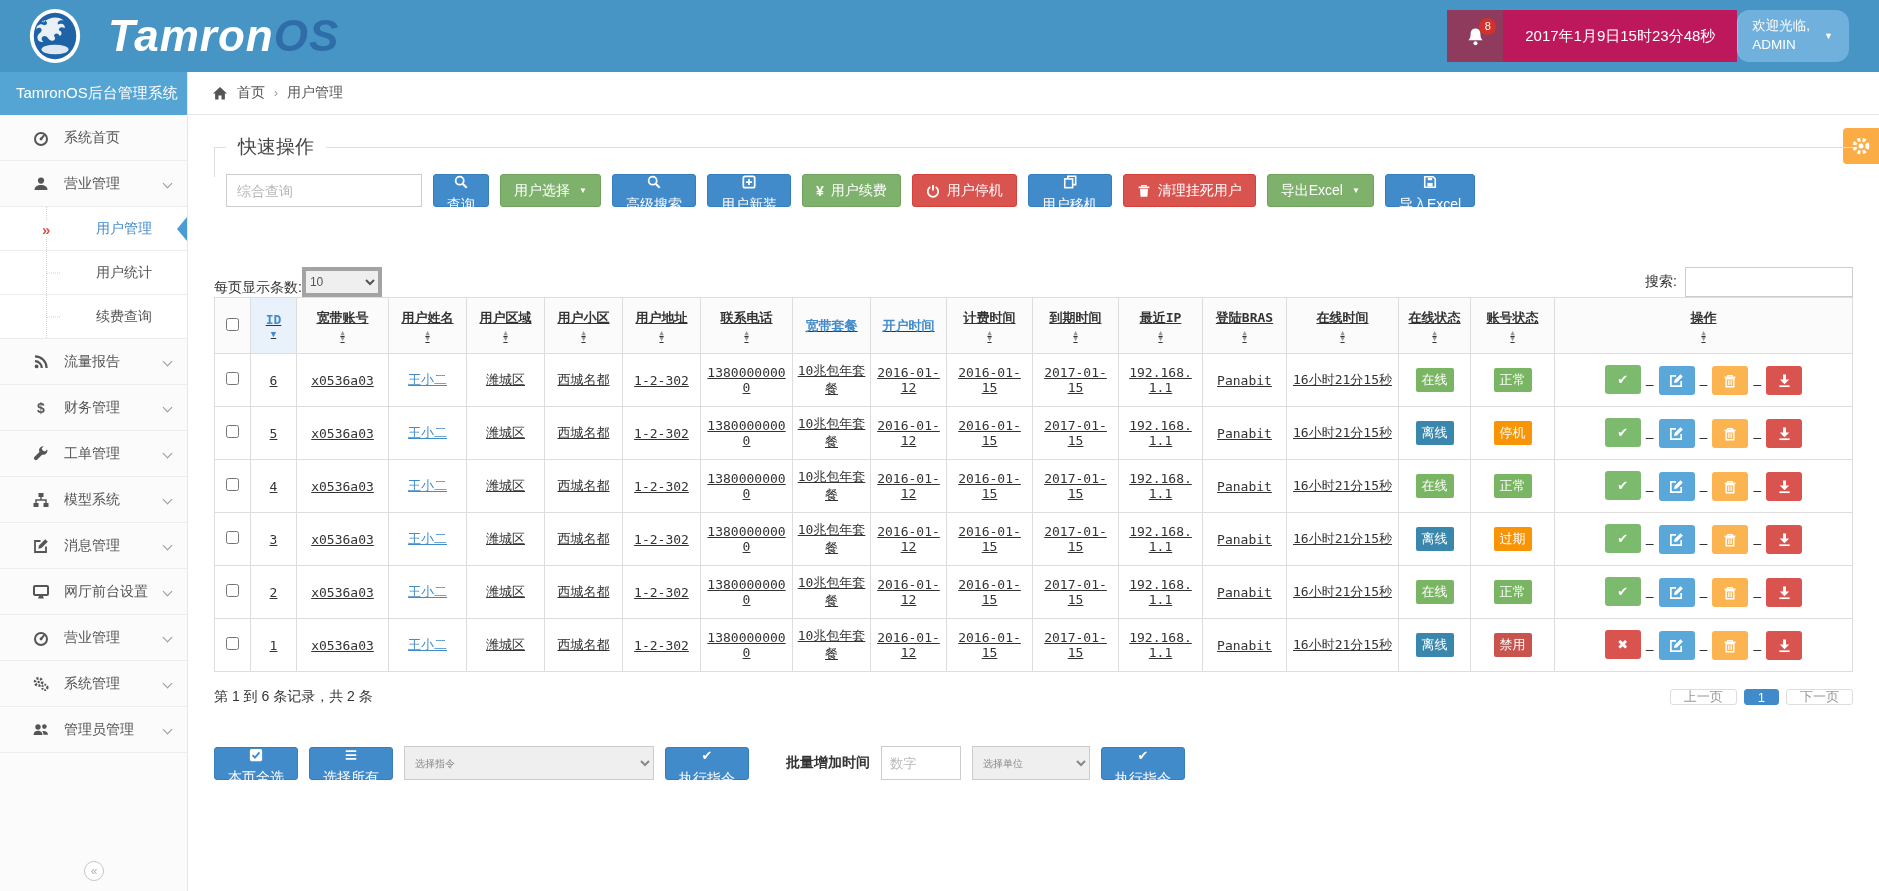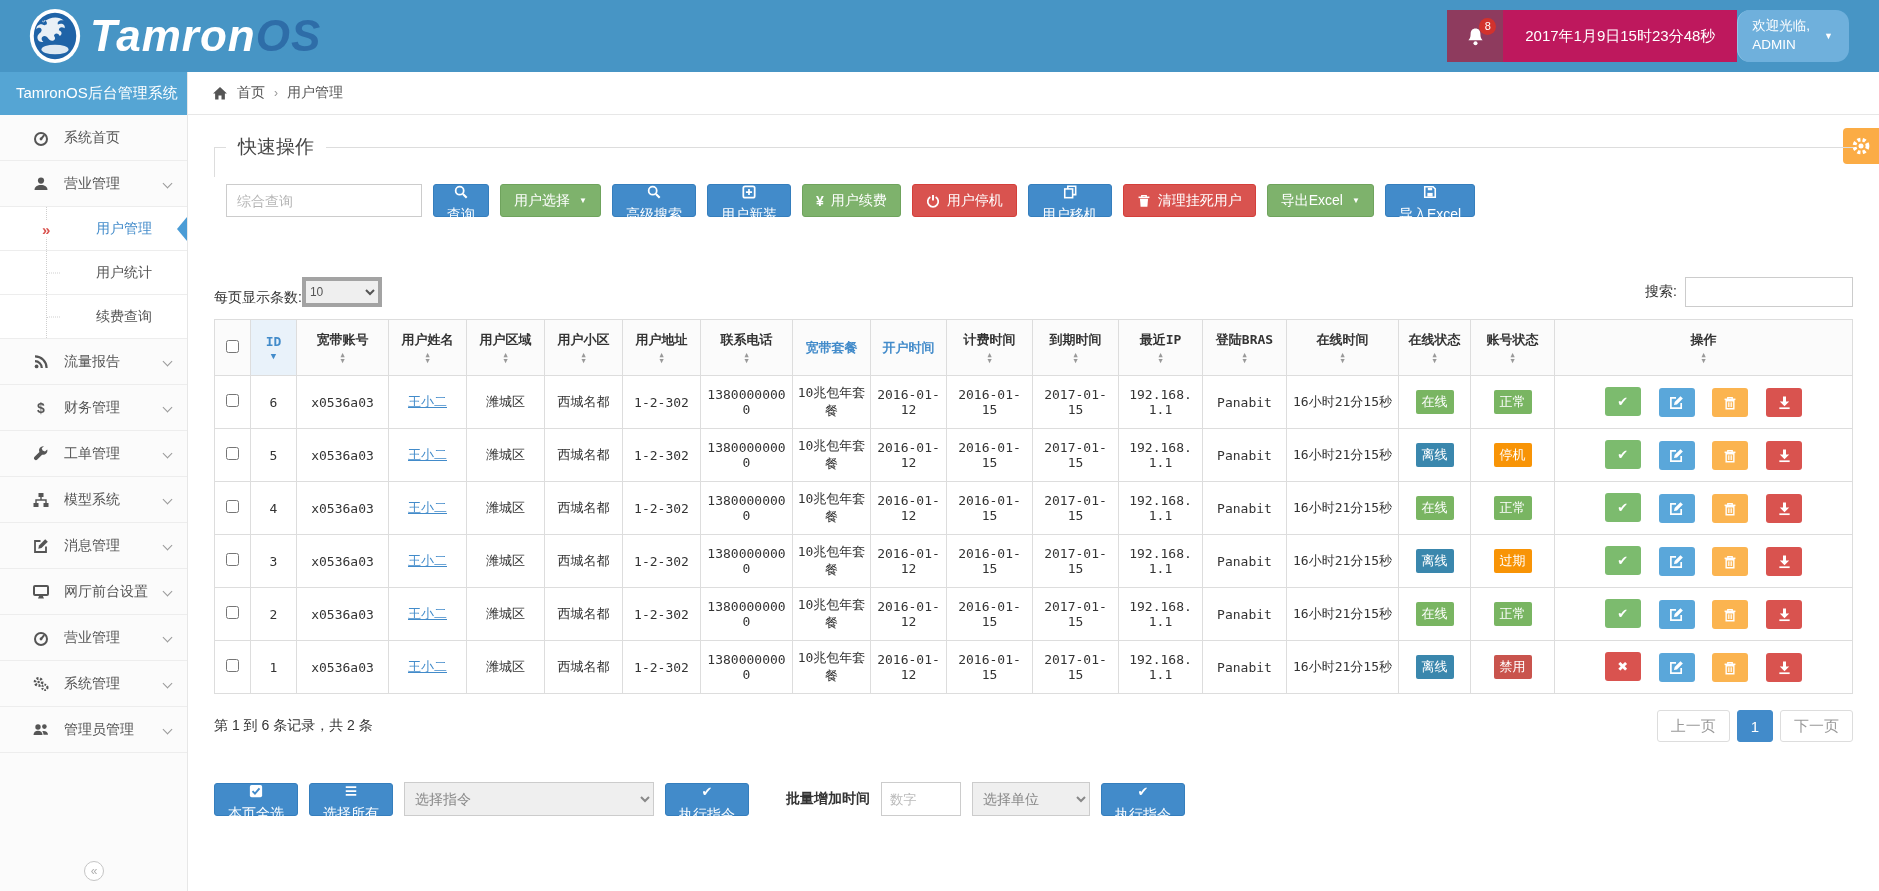--- a/index.html
+++ b/index.html
@@ -2,21 +2,21 @@
 <html><head>
 <meta charset="utf-8">
 <style>
   * { box-sizing: border-box; margin: 0; padding: 0; }
   html,body { width:1879px; height:891px; overflow:hidden;
     font-family:"Liberation Sans", sans-serif; font-size:14px; color:#333; background:#fff; }
   .page { width:1879px; height:891px; display:flex; flex-direction:column; }
 
   
   .topbar { height:72px; background:#4795c5; display:flex; align-items:center; flex:0 0 auto; }
-  .brand { display:flex; align-items:center; gap:6px; padding-left:26px; }
+  .brand { display:flex; align-items:center; gap:24px; padding-left:26px; }
   .brand .emblem svg { display:block; }
   .logo-text { font-size:44px; font-weight:bold; font-style:italic; color:#fff; letter-spacing:1px; line-height:1; }
   .logo-text .os { color:#2e6da8; }
   .top-right { margin-left:auto; margin-right:30px; display:flex; align-items:stretch; height:52px; }
   .bell-box { width:56px; background:#8e3b5e; display:flex; align-items:center; justify-content:center; position:relative; cursor:pointer; }
   .bell-box svg { display:block; }
   .bell-badge { position:absolute; top:8px; right:7px; min-width:17px; height:17px; border-radius:9px;
     background:#d2322d; color:#fff; font-size:11px; line-height:17px; text-align:center; padding:0 3px; }
   .date-box { background:#be185d; color:#fff; display:flex; align-items:center; padding:0 22px; font-size:15px; }
   .admin-box { background:#6fb0dc; border-left:1px solid #93c5e6; color:#fff; display:flex; align-items:center; gap:14px; padding:0 16px 0 14px; cursor:pointer;border-radius:13px; }
@@ -50,21 +50,21 @@
   .gear-tab { position:absolute; right:0; top:56px; width:36px; height:36px; background:#fbac45;
     border-radius:4px 0 0 4px; display:flex; align-items:center; justify-content:center; cursor:pointer; color:#fff; }
 
   .page-body { padding:0 26px; }
 
   
   .qops { margin-top:32px; border-top:1px solid #ddd; position:relative; padding:0 0 4px 0; }
   .qops::before { content:""; position:absolute; left:0; top:-1px; height:30px; border-left:1px solid #ddd; }
   .qops-legend { position:relative; top:-14px; left:12px; display:inline-block; background:#fff; padding:0 12px;
     font-size:19px; color:#444; }
-  .qrow { display:flex; gap:11px; margin:10px 0 10px 12px; flex-wrap:nowrap; }
+  .qrow { display:flex; gap:11px; margin:0 0 10px 12px; flex-wrap:nowrap; }
   .qsearch { width:196px; height:33px; border:1px solid #ccc; padding:0 10px; font-size:14px; color:#555; }
   .qsearch::placeholder { color:#b5b5b5; }
 
   .btn { height:33px; padding:0 13px; border-radius:3px; border:1px solid transparent; color:#fff;
     font-size:14px; display:inline-flex; align-items:center; gap:7px; cursor:pointer; white-space:nowrap;
     font-family:"Liberation Sans",sans-serif; }
   .btn[data-variant="blue"]  { background:#428bca; border-color:#357ebd;flex-direction:column; }
   .btn[data-variant="green"] { background:#7eb26c; border-color:#6fa35d; }
   .btn[data-variant="red"]   { background:#d9534f; border-color:#d43f3a; }
   .btn .ico { display:inline-flex; }
@@ -73,21 +73,21 @@
   .btn .btn-caret { display:none; font-size:8px; margin-left:2px; }
   .btn[data-caret="true"] .btn-caret { display:inline; }
 
   
   .list-controls { margin-top:46px; display:flex; align-items:flex-end; }
   .list-controls select { height:30px; width:80px; border:4px solid #a3a3a3; color:#555; font-size:12px; }
   .search-right { margin-left:auto; display:flex; align-items:center; gap:8px; }
   .search-right input { width:168px; height:30px; border:1px solid #ccc; padding:0 8px; }
 
   
-  table.users { margin-top:12px; width:100%; border-collapse:collapse; table-layout:fixed; }
+  table.users { width:100%; border-collapse:collapse; table-layout:fixed;text-decoration:underline; }
   .users th, .users td { border:1px solid #ddd; text-align:center; vertical-align:middle;
     font-size:13px; font-family:"DejaVu Sans Mono", monospace; }
   .users th { background:#fbfbfb; font-weight:bold; color:#333; padding:7px 3px; height:56px; }
   .users th[data-variant="active"] { background:#e9f2fa; color:#428bca; }
   .users th[data-variant="link"] { color:#428bca; }
   .users td { padding:6px 4px; height:53px; color:#333; background:#fff; }
   .users td.brk { word-break:break-all; }
   .users a { color:#428bca; text-decoration:underline; cursor:pointer; }
   .th-sort { display:none; color:#999; }
   .th-sort.both { font-size:7px; line-height:6px; flex-direction:column; align-items:center; margin-top:3px; }
@@ -105,27 +105,27 @@
   .act { width:36px; height:29px; border:none; border-radius:3px; color:#fff; cursor:pointer; margin:0 5px;
     display:inline-flex; align-items:center; justify-content:center; font-size:13px; }
   .act[data-variant="green"]     { background:#7cbb6e; }
   .act[data-variant="red"]       { background:#d9534f; }
   .act[data-variant="lightblue"] { background:#5aa7da; }
   .act[data-variant="orange"]    { background:#fbb450; }
 
   
   .summary-row { display:flex; align-items:center; margin-top:16px; }
   .pager { margin-left:auto; display:flex; gap:7px; }
-  .pg-btn { height:32px; padding:0 13px; border:1px solid #ddd; background:#fff; color:#999; font-size:15px;
+  .pg-btn { height:16px; padding:0 13px; border:1px solid #ddd; background:#fff; color:#999; font-size:13px;
     border-radius:3px; cursor:pointer; display:flex; align-items:center; }
   .pg-btn.active { background:#428bca; border-color:#428bca; color:#fff; }
 
   
   .batch-row { margin-top:40px; display:flex; align-items:center; gap:11px; }
-  .batch-row select { height:34px; border:1px solid #ccc; color:#888; font-size:14px; padding:0 6px; }
+  .batch-row select { height:34px; border:1px solid #ccc; color:#888; font-size:10px; padding:0 6px; }
   .sel-cmd { width:250px; }
   .sel-unit { width:118px; }
   .num-input { width:80px; height:34px; border:1px solid #ccc; padding:0 8px; }
   .num-input::placeholder { color:#bbb; }
   .batch-label { margin-left:26px; font-weight:bold; color:#333; }
   .btn .glyph { font-size:13px; }
 
   
   .footer { flex:0 0 24px; background:#f5f5f5; border-top:1px solid #ddd; display:flex; align-items:center;
     justify-content:space-between; padding:0 16px; font-size:12.5px; color:#8a8a8a; }

